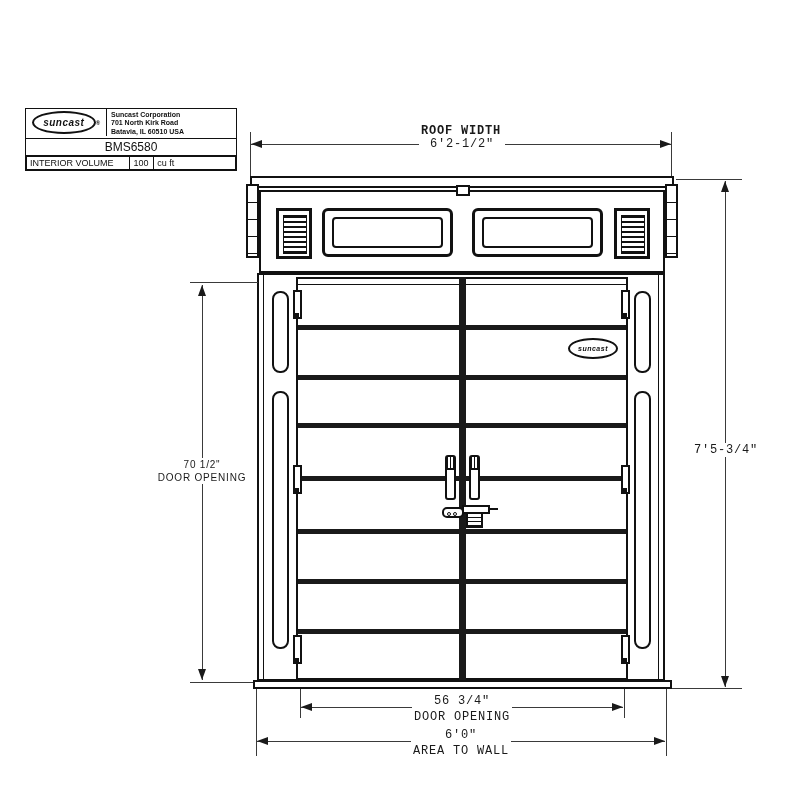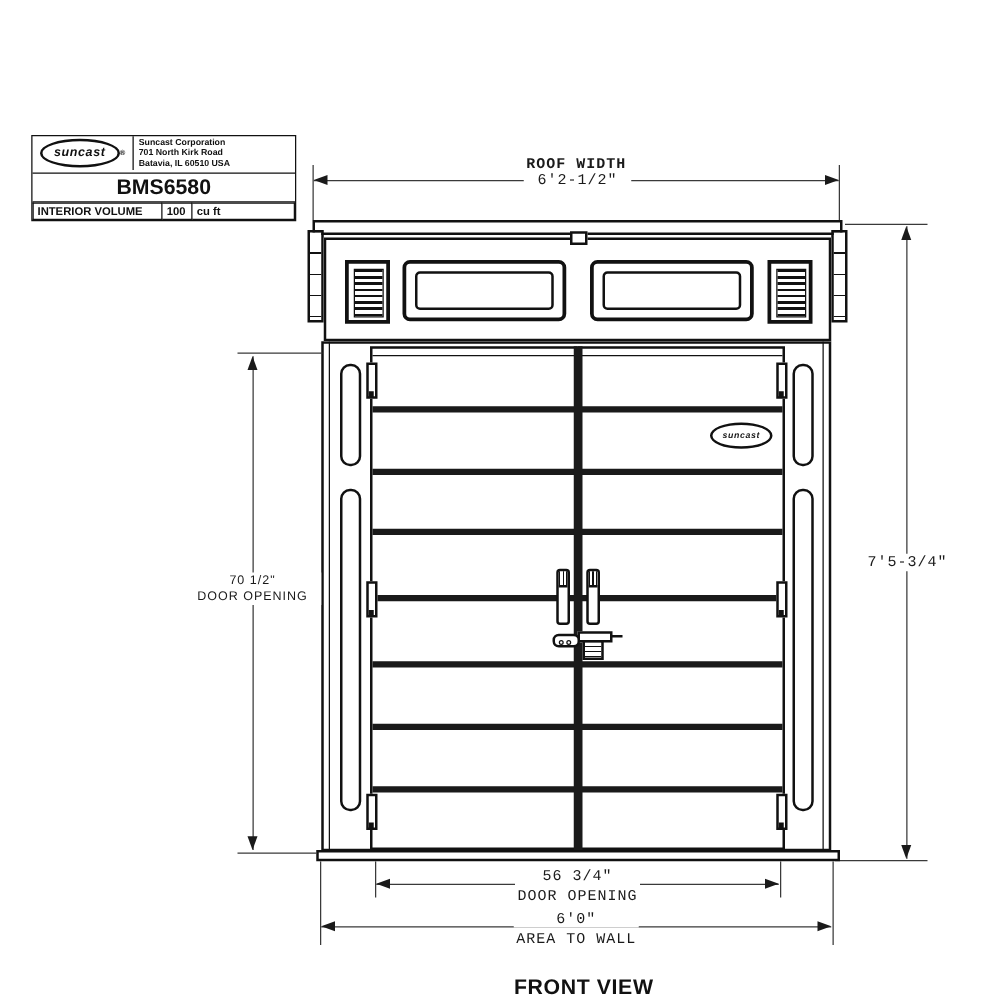--- a/index.html
+++ b/index.html
@@ -20,23 +20,23 @@
   .pill{position:absolute;width:17px;border:2px solid #111;border-radius:8px;box-sizing:border-box;background:#fff;}
   .hinge{position:absolute;width:9px;height:29px;border:2px solid #111;background:#fff;box-sizing:border-box;z-index:6;}
   .hinge::after{content:"";position:absolute;left:0;bottom:-1px;width:4px;height:5px;background:#111;}
   
   #titleblock{position:absolute;left:25px;top:64px;width:212px;border:1.5px solid #111;box-sizing:border-box;background:#fff;}
   #tb-toprow{display:flex;border-bottom:1.5px solid #111;}
   #tb-logo-cell{width:80px;border-right:1.5px solid #111;display:flex;align-items:center;justify-content:center;height:27px;}
   .logo-oval{border:2px solid #111;border-radius:50%;display:flex;align-items:center;justify-content:center;
              font-style:italic;font-weight:bold;letter-spacing:0.5px;}
   #tb-address{flex:1;font-size:7px;font-weight:bold;line-height:1.2;padding:2px 0 2px 4px;}
-  #tb-model{text-align:center;font-weight:bold;font-size:17px;border-bottom:1.5px solid #111;padding:1px 0;}
+  #tb-model{text-align:center;font-weight:normal;font-size:12px;border-bottom:1.5px solid #111;padding:1px 0;}
   #tb-specs{width:100%;border-collapse:collapse;}
-  #tb-specs td{border:1.2px solid #111;font-size:9px;font-weight:bold;padding:1px 2px 1px 3px;white-space:nowrap;}
+  #tb-specs td{border:1.2px solid #111;font-size:9px;font-weight:normal;padding:1px 2px 1px 3px;white-space:nowrap;}
   .dimblock{position:absolute;background:#fff;z-index:5;text-align:center;color:#1a1a1a;}
 </style>
 </head>
 <body>
 
 <div id="canvas">
 
   <div id="titleblock">
     <div id="tb-toprow">
       <div id="tb-logo-cell">
@@ -169,15 +169,14 @@
   <div class="dimtext" style="left:397px;top:666px;width:130px;">DOOR OPENING</div>
 
   <div class="vline" style="left:256px;top:645px;height:67px;"></div>
   <div class="vline" style="left:666px;top:645px;height:67px;"></div>
   <div class="hline" style="left:257px;top:697px;width:408px;"></div>
   <div class="arr l" style="left:257px;top:693px;"></div>
   <div class="arr r" style="left:654px;top:693px;"></div>
   <div class="dimtext" style="left:411px;top:684px;width:100px;background:#fff;z-index:5;">6'0"</div>
   <div class="dimtext" style="left:396px;top:700px;width:130px;">AREA TO WALL</div>
 
-  <div style="position:absolute;left:367px;top:736px;width:200px;text-align:center;font-size:17px;font-weight:bold;letter-spacing:0.5px;color:#111;">FRONT VIEW</div>
 
 </div>
 
 </body></html>

